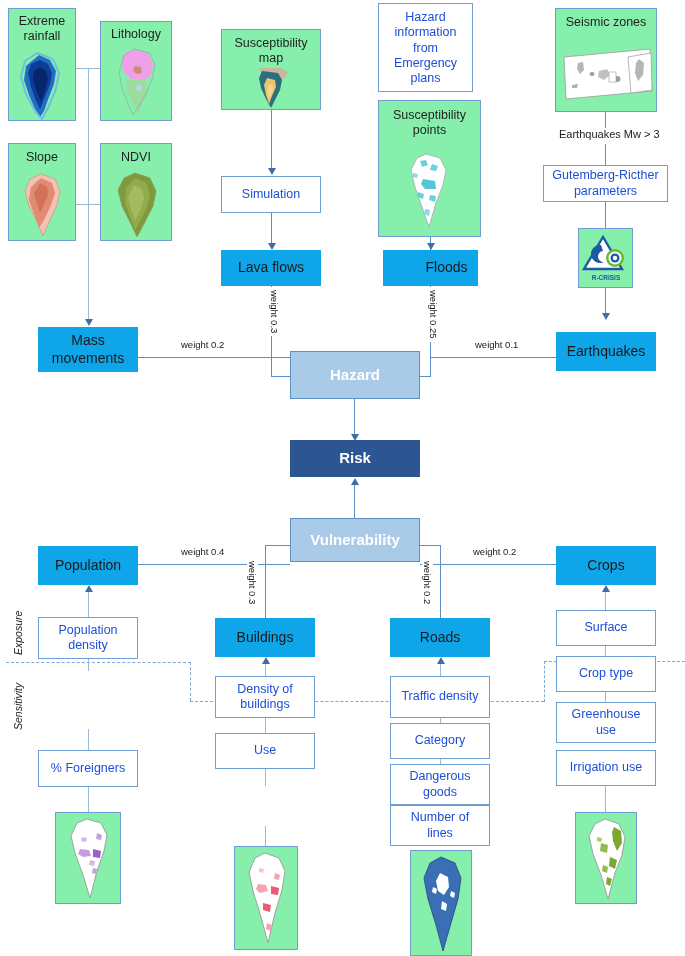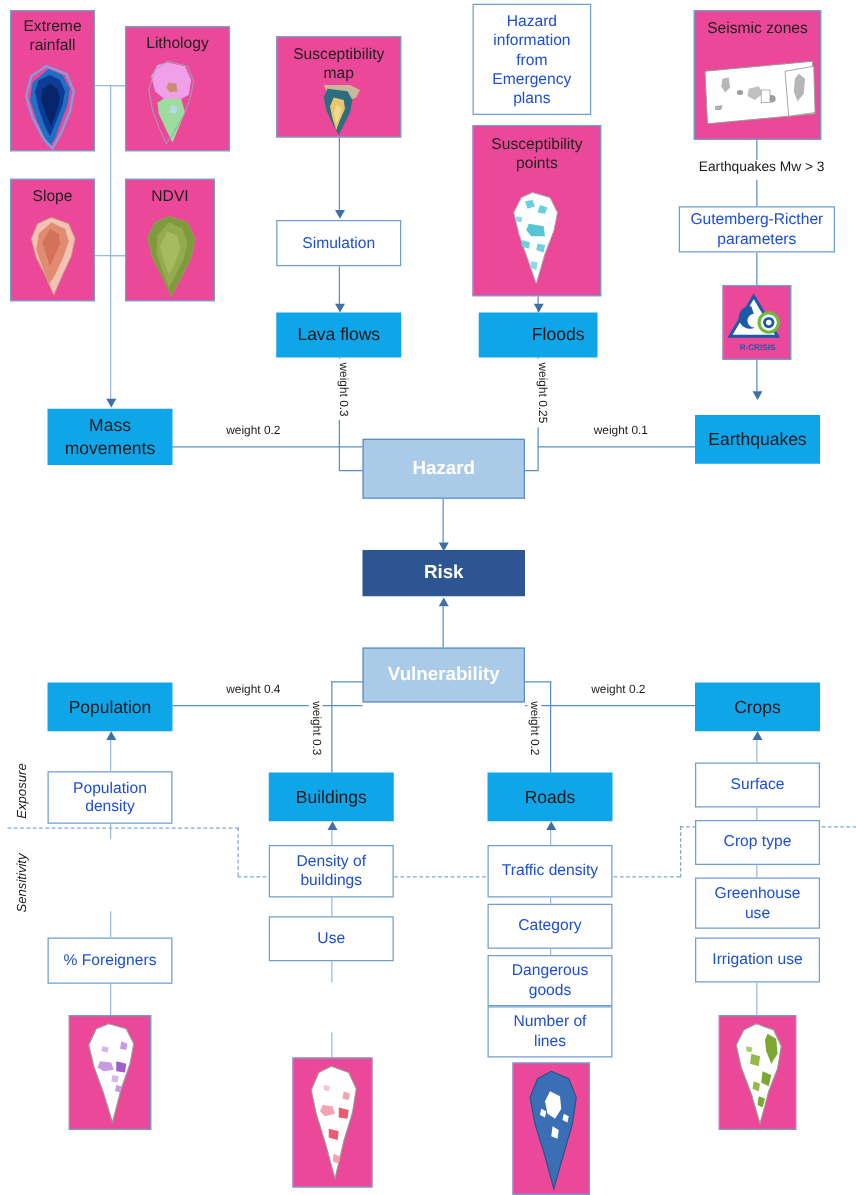--- a/index.html
+++ b/index.html
@@ -62,21 +62,21 @@
     color: #ffffff;
     font-size: 15px;
     font-weight: bold;
   }
 
   
   .thumb-frame {
     position: absolute;
     box-sizing: border-box;
     border: 1px solid #6f9fd0;
-    background: #ec4899;
+    background: #86efac;
     z-index: 4;
     overflow: hidden;
   }
   .thumb-frame .capt {
     position: absolute;
     left: 0; right: 0;
     text-align: center;
     font-size: 12.5px;
     line-height: 1.18;
     color: #1f1f1f;
@@ -168,21 +168,21 @@
       <span>Extreme rainfall</span>
     </div>
     <svg width="68" height="70" style="left:0; top:42px;" viewBox="0 0 68 70">
       <path d="M30 4 L41 9 L47 20 L45 33 L40 46 L35 60 L31 66 L26 58 L20 44 L15 29 L17 15 Z" fill="#1f6fc4"></path>
       <path d="M31 9 L39 13 L43 22 L41 33 L36 46 L31 58 L27 50 L22 36 L19 22 L22 13 Z" fill="#0d3c96"></path>
       <path d="M31 16 L37 20 L39 28 L36 39 L32 50 L28 41 L24 29 L25 20 Z" fill="#06256b"></path>
       <path d="M28 2 L44 8 L50 22 L47 38 L40 55 L33 68 L26 60 L17 43 L12 26 L16 10 Z" fill="none" stroke="#6fb0e8" stroke-width="2" opacity="0.8"></path>
     </svg>
   </div>
 
-  <div class="thumb-frame" style="left:100px; top:21px; width:84px; height:100px;">
+  <div class="thumb-frame" style="left:100px; top:21px; width:72px; height:100px;">
     <div class="capt" style="top:5px;">
       <span>Lithology</span>
     </div>
     <svg width="72" height="72" style="left:0; top:24px;" viewBox="0 0 72 72">
       <path d="M33 4 L47 7 L52 18 L50 30 L42 34 L30 33 L23 27 L20 15 L25 6 Z" fill="#f0a0e8"></path>
       <path d="M30 33 L44 33 L47 44 L42 56 L37 68 L32 58 L26 45 L25 36 Z" fill="#9edc9e"></path>
       <path d="M34 20 L40 21 L41 27 L35 28 L32 24 Z" fill="#c98d72"></path>
       <path d="M36 38 L41 40 L40 45 L35 44 Z" fill="#b9d6f0"></path>
       <path d="M33 3 L49 7 L54 19 L51 33 L46 46 L38 60 L32 69 L27 58 L21 42 L18 26 L23 10 Z" fill="none" stroke="#9aa6b5" stroke-width="0.8"></path>
     </svg>

